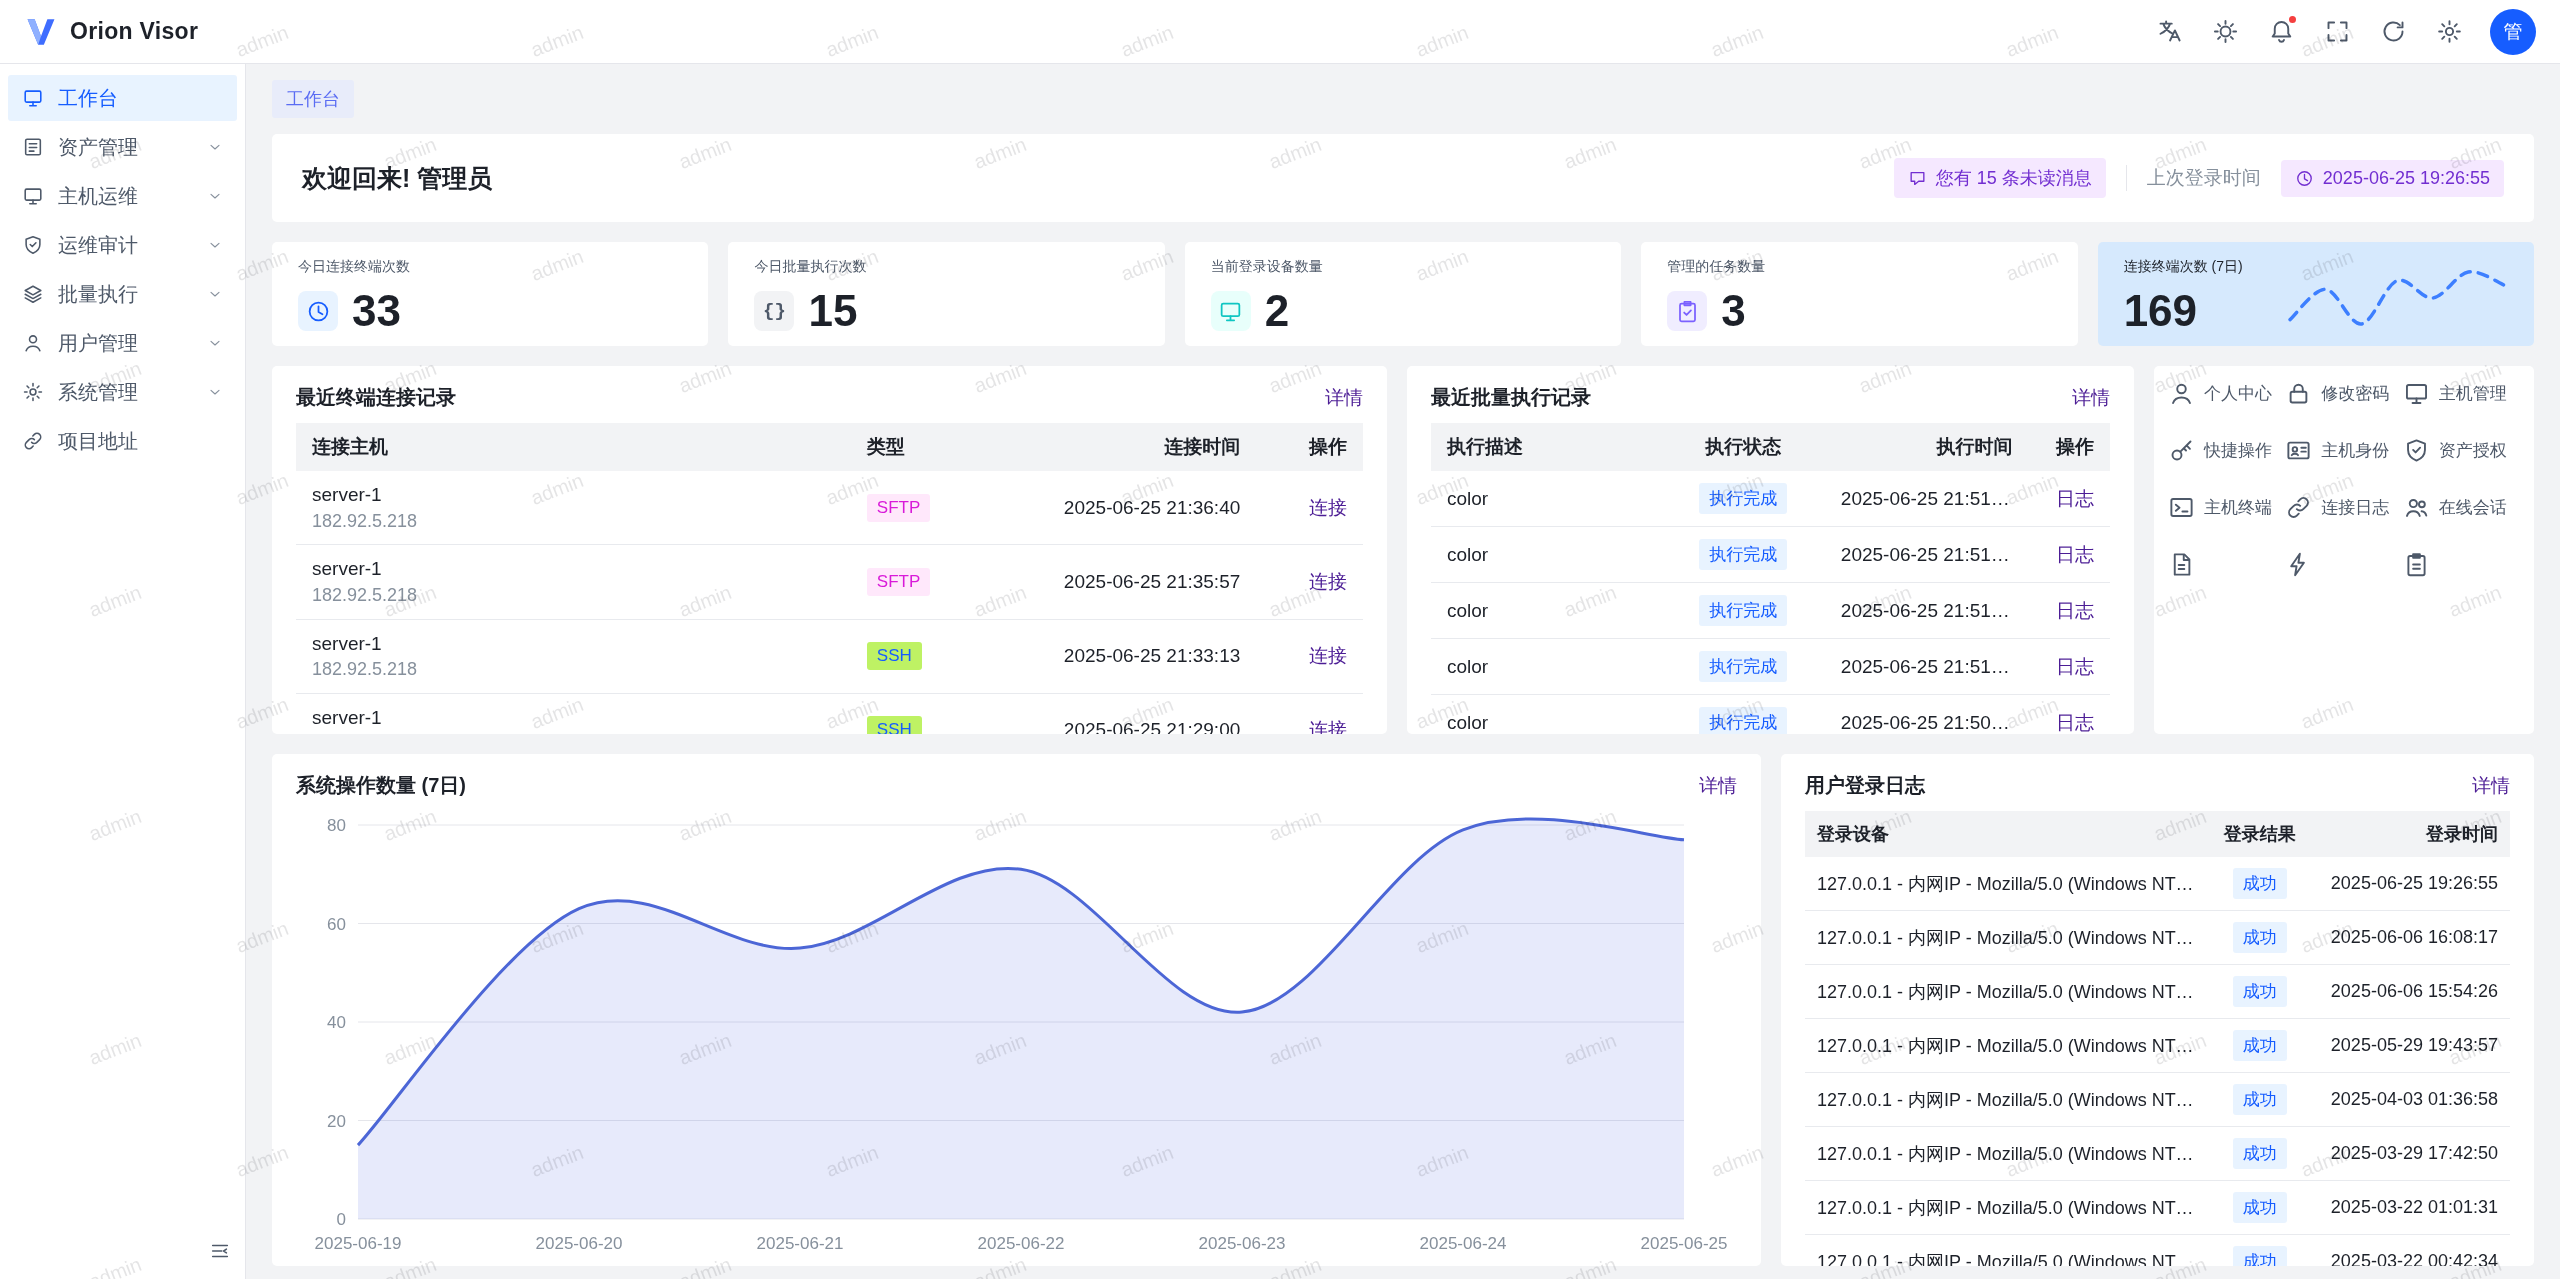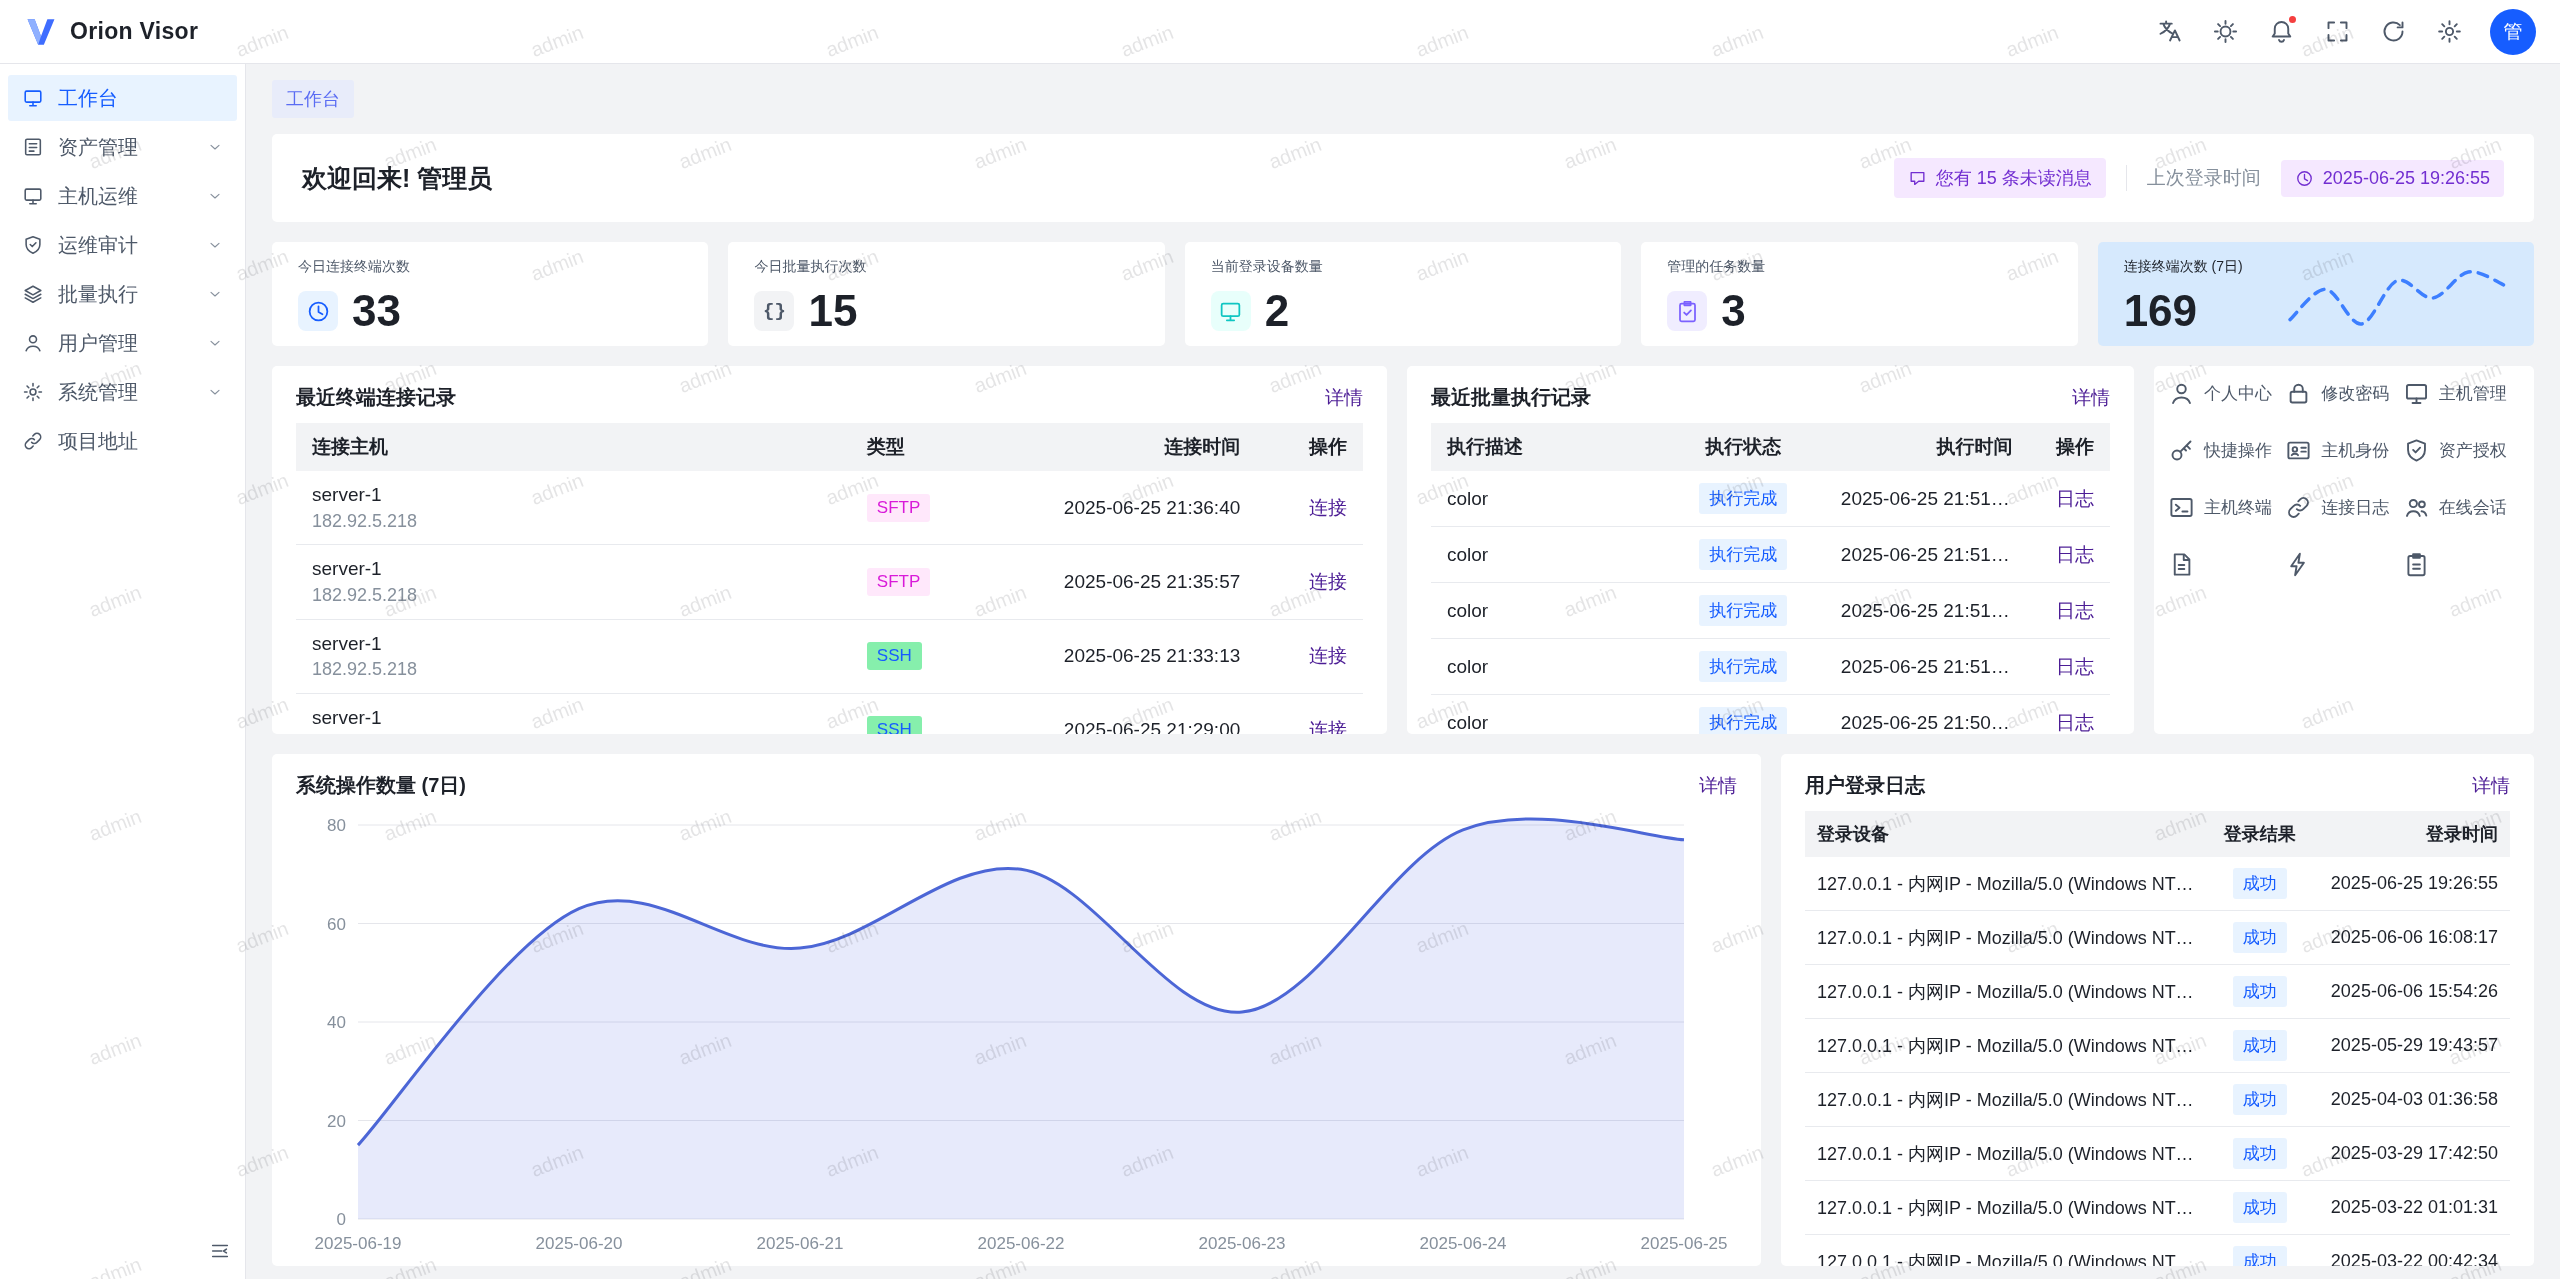--- a/index.html
+++ b/index.html
@@ -71,21 +71,21 @@
 
   
   .tbl{width:100%;border-collapse:collapse;table-layout:fixed;font-size:19px}
   .tbl th{background:#f2f3f5;font-weight:600;color:#1d2129;padding:11px 16px;font-size:19px;white-space:nowrap;overflow:hidden}
   .tbl td{padding:12px 16px;border-bottom:1px solid #e8eaee;white-space:nowrap;overflow:hidden;text-overflow:ellipsis}
   .al{text-align:left}.ac{text-align:center}.ar{text-align:right}
   .host-name{color:#1d2129;line-height:1.25}
   .host-ip{color:#86909c;font-size:18px;margin-top:3px;line-height:1.25}
   .type-badge{display:inline-block;font-size:17px;padding:4px 10px;border-radius:3px}
   .type-badge.sftp{background:#ffe8fb;color:#d91ad9}
-  .type-badge.ssh{background:#86efac;color:#165dff}
+  .type-badge.ssh{background:#bef264;color:#165dff}
   .status-badge{display:inline-block;font-size:17px;padding:4px 10px;border-radius:3px;background:#e8f3ff;color:#165dff}
   #login-table{font-size:18px}
   #login-table td{padding:11px 12px}
   #login-table th{padding:11px 12px;font-size:18px}
 
   
   .quick-grid{display:grid;grid-template-columns:repeat(3,1fr);padding:2px 14px 10px;row-gap:6px}
   .quick-item{display:flex;flex-direction:row;align-items:center;gap:9px;padding:12px 0;cursor:pointer;border-radius:4px}
   .quick-item svg{width:27px;height:27px;color:#4e5969}
   .q-lbl{font-size:17px;color:#4e5969;white-space:nowrap}

